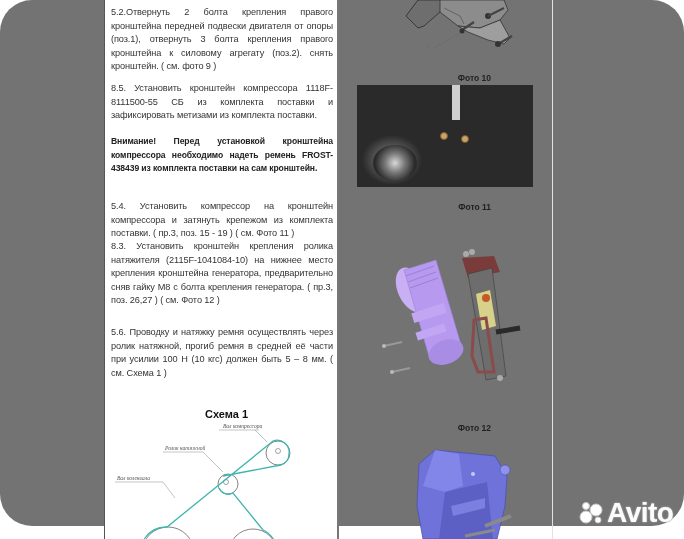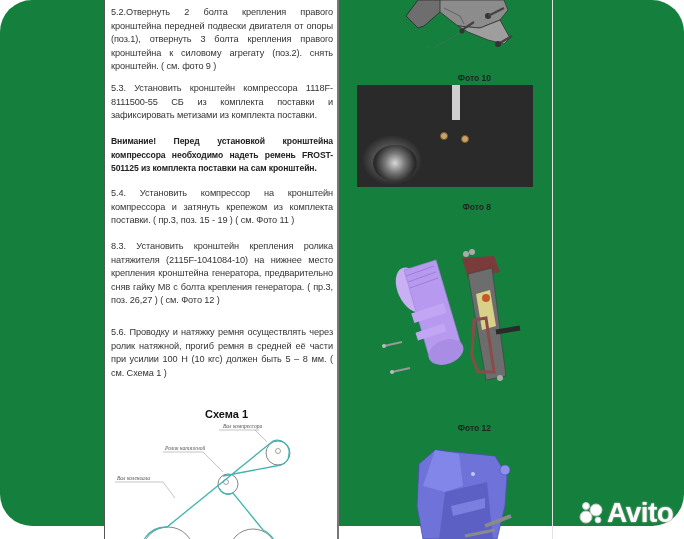--- a/index.html
+++ b/index.html
@@ -1,37 +1,37 @@
 <!DOCTYPE html>
 <html><head>
   <meta charset="utf-8">
   <style>
     * { box-sizing: border-box; margin: 0; padding: 0; }
     html, body { width: 684px; height: 539px; overflow: hidden; background: #ffffff; }
     body { position: relative; font-family: "Liberation Sans", sans-serif; color: #222; }
 
-    .page { position: absolute; left: 0; top: 0; width: 684px; height: 526px; background: #15803d; border-radius: 32px; }
+    .page { position: absolute; left: 0; top: 0; width: 684px; height: 526px; background: #737373; border-radius: 32px; }
 
     
     .text-col {
       position: absolute; left: 104px; top: -2px; width: 235px; height: 545px;
       border-left: 1px solid #555; border-right: 2px solid #777;
       background: #fff;
     }
     .para {
       position: absolute; left: 6px; width: 222px;
       font-size: 9.2px; line-height: 13.6px; color: #333;
       text-align: justify; text-align-last: left;
       letter-spacing: -0.1px;
     }
     .para.bold { font-weight: bold; color: #222; font-size: 8.6px; }
     .p1 { top: 8px; }
     .p2 { top: 84px; }
     .p3 { top: 137px; }
-    .p4 { top: 189px; }
+    .p4 { top: 202px; }
     .p5 { top: 242px; }
     .p6 { top: 328px; }
 
     .schema-title {
       position: absolute; left: 100px; top: 410px; font-weight: bold;
       font-size: 11px; color: #111;
     }
     .schema {
       position: absolute; left: 0px; top: 420px; width: 233px; height: 125px;
     }
@@ -65,22 +65,22 @@
     }
     .avito-dots { position: absolute; left: 578px; top: 501px; width: 30px; height: 24px; }
   </style>
 </head>
 <body>
 
 <div class="page">
 
   <div class="text-col">
     <p class="para p1">5.2.Отвернуть 2 болта крепления правого кронштейна передней подвески двигателя от опоры (поз.1), отвернуть 3 болта крепления правого кронштейна к силовому агрегату (поз.2). снять кронштейн. ( см. фото 9 )</p>
-    <p class="para p2">5.3. Установить кронштейн компрессора 1118F-8111500-55 СБ из комплекта поставки и зафиксировать метизами из комплекта поставки.</p>
-    <p class="para p3 bold">Внимание! Перед установкой кронштейна компрессора необходимо надеть ремень FROST-501125 из комплекта поставки на сам кронштейн.</p>
+    <p class="para p2">8.5. Установить кронштейн компрессора 1118F-8111500-55 СБ из комплекта поставки и зафиксировать метизами из комплекта поставки.</p>
+    <p class="para p3 bold">Внимание! Перед установкой кронштейна компрессора необходимо надеть ремень FROST-438439 из комплекта поставки на сам кронштейн.</p>
     <p class="para p4">5.4. Установить компрессор на кронштейн компрессора и затянуть крепежом из комплекта поставки. ( пр.3, поз. 15 - 19 ) ( см. Фото 11 )</p>
     <p class="para p5">8.3. Установить кронштейн крепления ролика натяжителя (2115F-1041084-10) на нижнее место крепления кронштейна генератора, предварительно сняв гайку М8 с болта крепления генератора. ( пр.3, поз. 26,27 ) ( см. Фото 12 )</p>
     <p class="para p6">5.6. Проводку и натяжку ремня осуществлять через ролик натяжной, прогиб ремня в средней её части при усилии 100 Н (10 кгс) должен быть 5 – 8 мм. ( см. Схема 1 )</p>
 
     <div class="schema-title">Схема 1</div>
 
     <svg class="schema" viewBox="0 0 233 125" width="233" height="125">
 
       <g fill="#555" font-size="5.5" font-style="italic" font-family="Liberation Serif, serif">
         <text x="118" y="10">Вал компрессора</text>
@@ -128,21 +128,21 @@
     <text x="22" y="48" font-size="4" fill="#666" font-family="Liberation Sans, sans-serif">1</text>
   </svg>
   <div class="fig-caption cap10">Фото 10</div>
 
   <div class="photo11">
     <div class="bolt" style="left:83px; top:47px;"></div>
     <div class="bolt" style="left:104px; top:50px;"></div>
     <div style="position:absolute; left:16px; top:60px; width:44px; height:36px; border-radius:50%; background:radial-gradient(circle, #d8d8d8 0%, #777 35%, #2a2a2a 70%);"></div>
     <div style="position:absolute; left:95px; top:0; width:8px; height:35px; background:#cfcfcf;"></div>
   </div>
-  <div class="fig-caption cap11">Фото 8</div>
+  <div class="fig-caption cap11">Фото 11</div>
 
   <svg class="fig" style="left:382px; top:248px;" width="150" height="150" viewBox="0 0 150 150">
 
     <g>
       <ellipse cx="30" cy="42" rx="14" ry="24" fill="#c9b0f5" transform="rotate(-25 30 42)"></ellipse>
       <path d="M22 22 L54 12 L80 100 L48 112 Z" fill="#b79af0" stroke="#9a80d6" stroke-width="0.6"></path>
       <ellipse cx="64" cy="104" rx="18" ry="12" fill="#a98ce3" transform="rotate(-20 64 104)"></ellipse>
       <path d="M24 28 L52 18" stroke="#9a80d6" stroke-width="1"></path>
       <path d="M26 34 L54 24" stroke="#9a80d6" stroke-width="1"></path>
       <path d="M28 40 L56 30" stroke="#9a80d6" stroke-width="1"></path>

